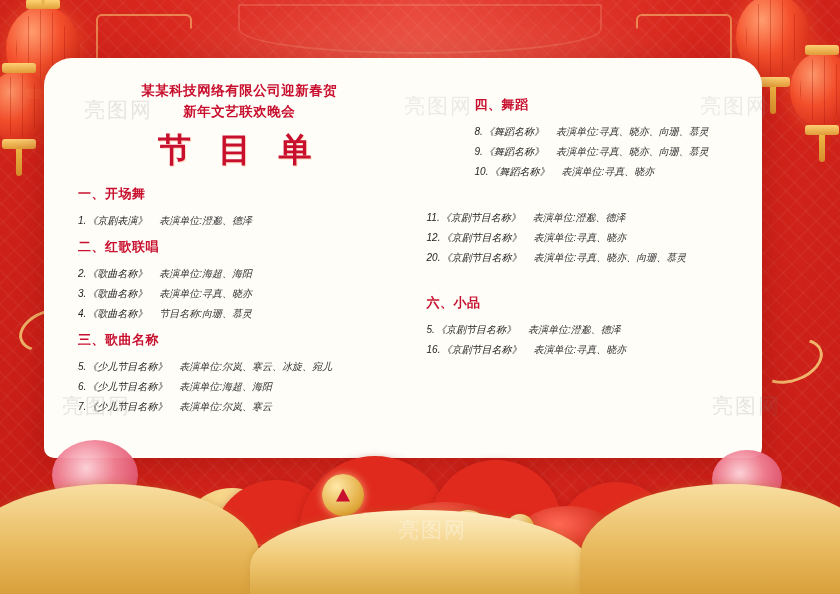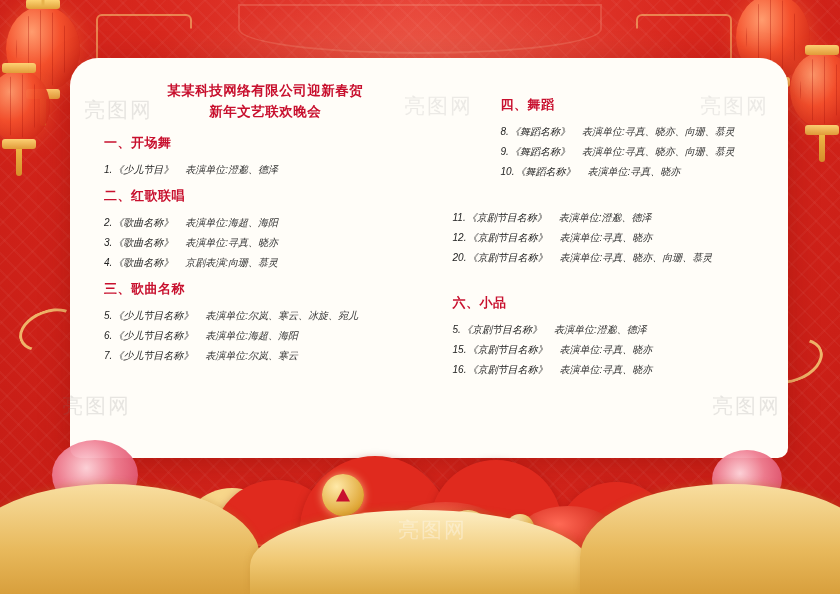--- a/index.html
+++ b/index.html
@@ -108,21 +108,21 @@
     inset: 12px;
     border: 2px solid rgba(247,205,120,0.55);
     border-radius: 6px;
   }
   #gold-corner-tl { top: 2px; left: 84px; clip-path: polygon(0 0, 100% 0, 100% 22%, 22% 22%, 22% 100%, 0 100%); }
   #gold-corner-tr { top: 2px; right: 96px; clip-path: polygon(0 0, 100% 0, 100% 100%, 78% 100%, 78% 22%, 0 22%); }
 
   
   .card {
     position: absolute;
-    left: 70px;
+    left: 44px;
     top: 58px;
     width: 718px;
     height: 400px;
     background: #fffdf8;
     border-radius: 28px 28px 10px 10px;
     box-shadow: 0 6px 30px rgba(120,10,0,0.35);
     overflow: hidden;
   }
   .card-inner {
     position: relative;
@@ -328,39 +328,40 @@
   <div class="gold-swirl" id="swirl-left"></div>
   <div class="gold-swirl" id="swirl-right"></div>
 
   <div class="card">
     <div class="card-inner">
 
       <div class="col col-left">
         <div class="title-block">
           <div class="sub-line">某某科技网络有限公司迎新春贺</div>
           <div class="sub-line">新年文艺联欢晚会</div>
+          <div class="main-title">节 目 单</div>
         </div>
 
         <div class="section">
           <div class="section-title">一、开场舞</div>
           <div class="item">
-            <span class="num">1.</span><span>《少儿节目》</span><span class="perf">表演单位:澄邈、德泽</span>
+            <span class="num">1.</span><span>《京剧表演》</span><span class="perf">表演单位:澄邈、德泽</span>
           </div>
         </div>
 
         <div class="section">
           <div class="section-title">二、红歌联唱</div>
           <div class="item">
             <span class="num">2.</span><span>《歌曲名称》</span><span class="perf">表演单位:海超、海阳</span>
           </div>
           <div class="item">
             <span class="num">3.</span><span>《歌曲名称》</span><span class="perf">表演单位:寻真、晓亦</span>
           </div>
           <div class="item">
-            <span class="num">4.</span><span>《歌曲名称》</span><span class="perf">京剧表演:向珊、慕灵</span>
+            <span class="num">4.</span><span>《歌曲名称》</span><span class="perf">节目名称:向珊、慕灵</span>
           </div>
         </div>
 
         <div class="section">
           <div class="section-title">三、歌曲名称</div>
           <div class="item">
             <span class="num">5.</span><span>《少儿节目名称》</span><span class="perf">表演单位:尔岚、寒云、冰旋、宛儿</span>
           </div>
           <div class="item">
             <span class="num">6.</span><span>《少儿节目名称》</span><span class="perf">表演单位:海超、海阳</span>
@@ -394,23 +395,20 @@
           </div>
           <div class="item">
             <span class="num">20.</span><span>《京剧节目名称》</span><span class="perf">表演单位:寻真、晓亦、向珊、慕灵</span>
           </div>
         </div>
 
         <div class="section">
           <div class="section-title">六、小品</div>
           <div class="item">
             <span class="num">5.</span><span>《京剧节目名称》</span><span class="perf">表演单位:澄邈、德泽</span>
-          </div>
-          <div class="item">
-            <span class="num">15.</span><span>《京剧节目名称》</span><span class="perf">表演单位:寻真、晓亦</span>
           </div>
           <div class="item">
             <span class="num">16.</span><span>《京剧节目名称》</span><span class="perf">表演单位:寻真、晓亦</span>
           </div>
         </div>
       </div>
 
     </div>
   </div>
 

